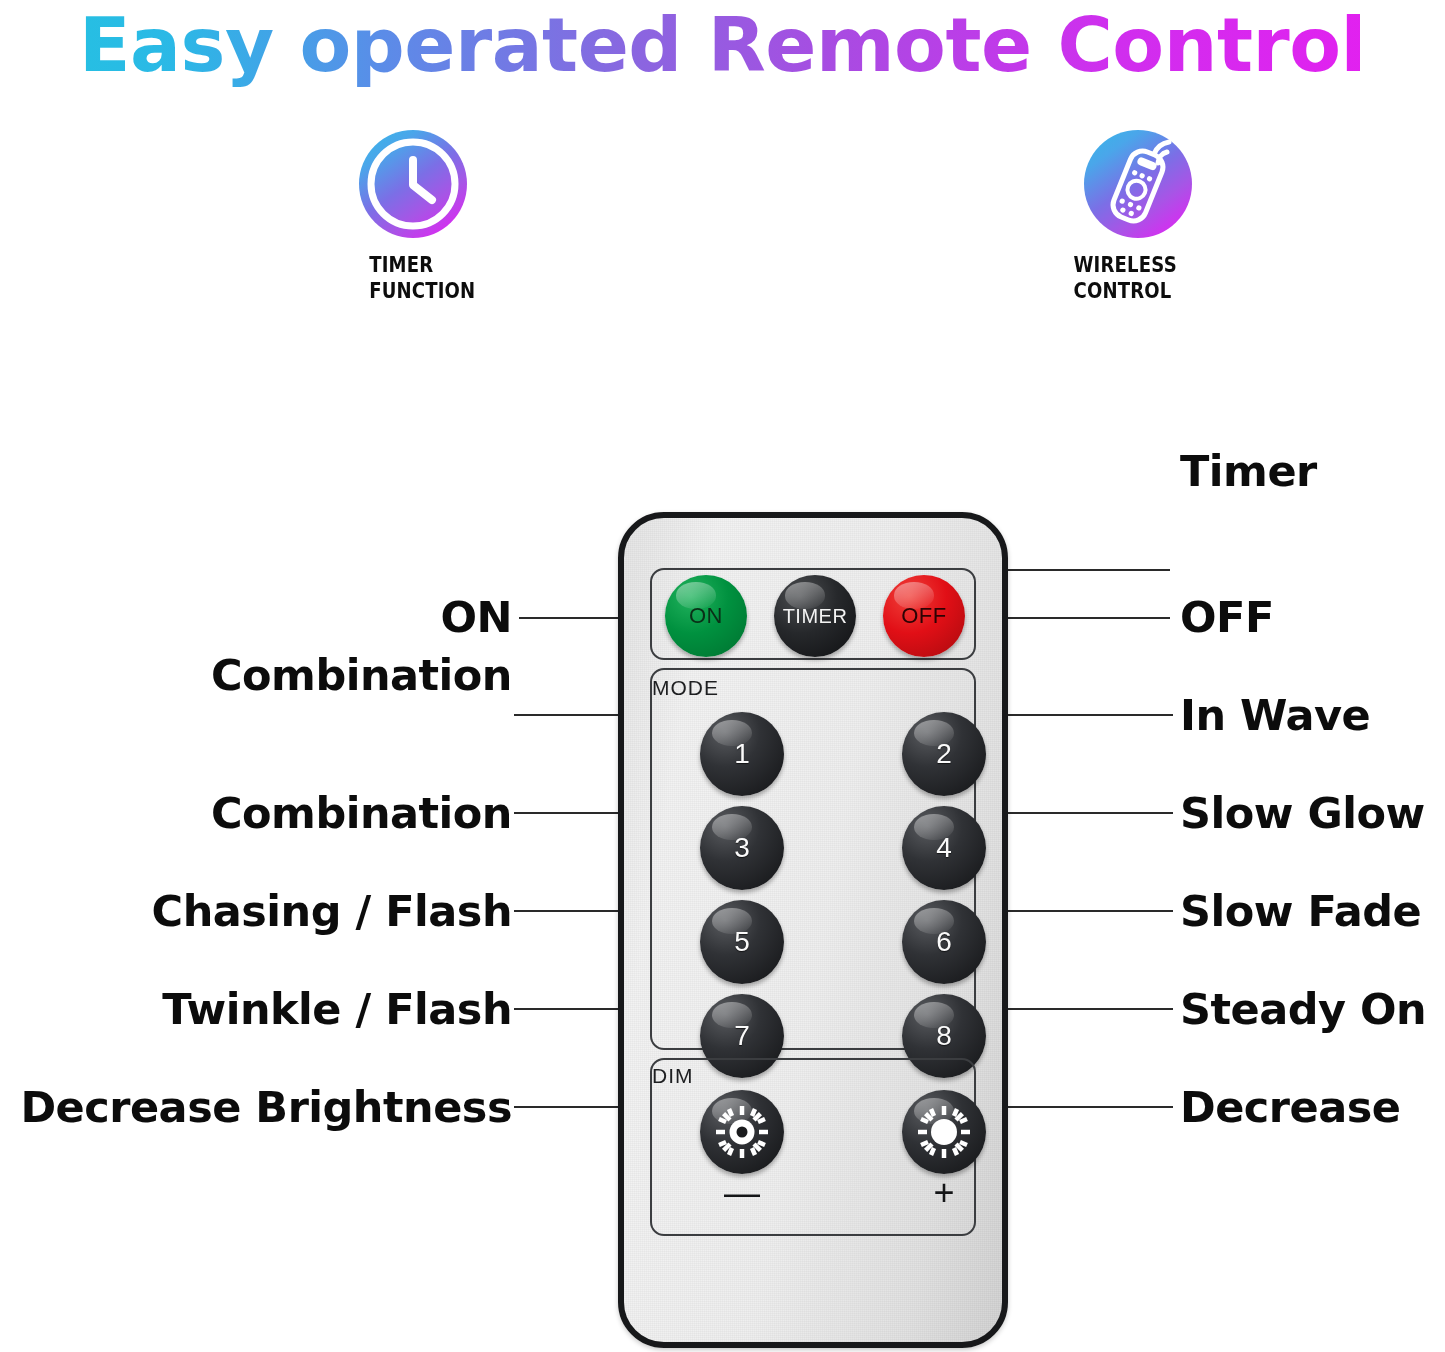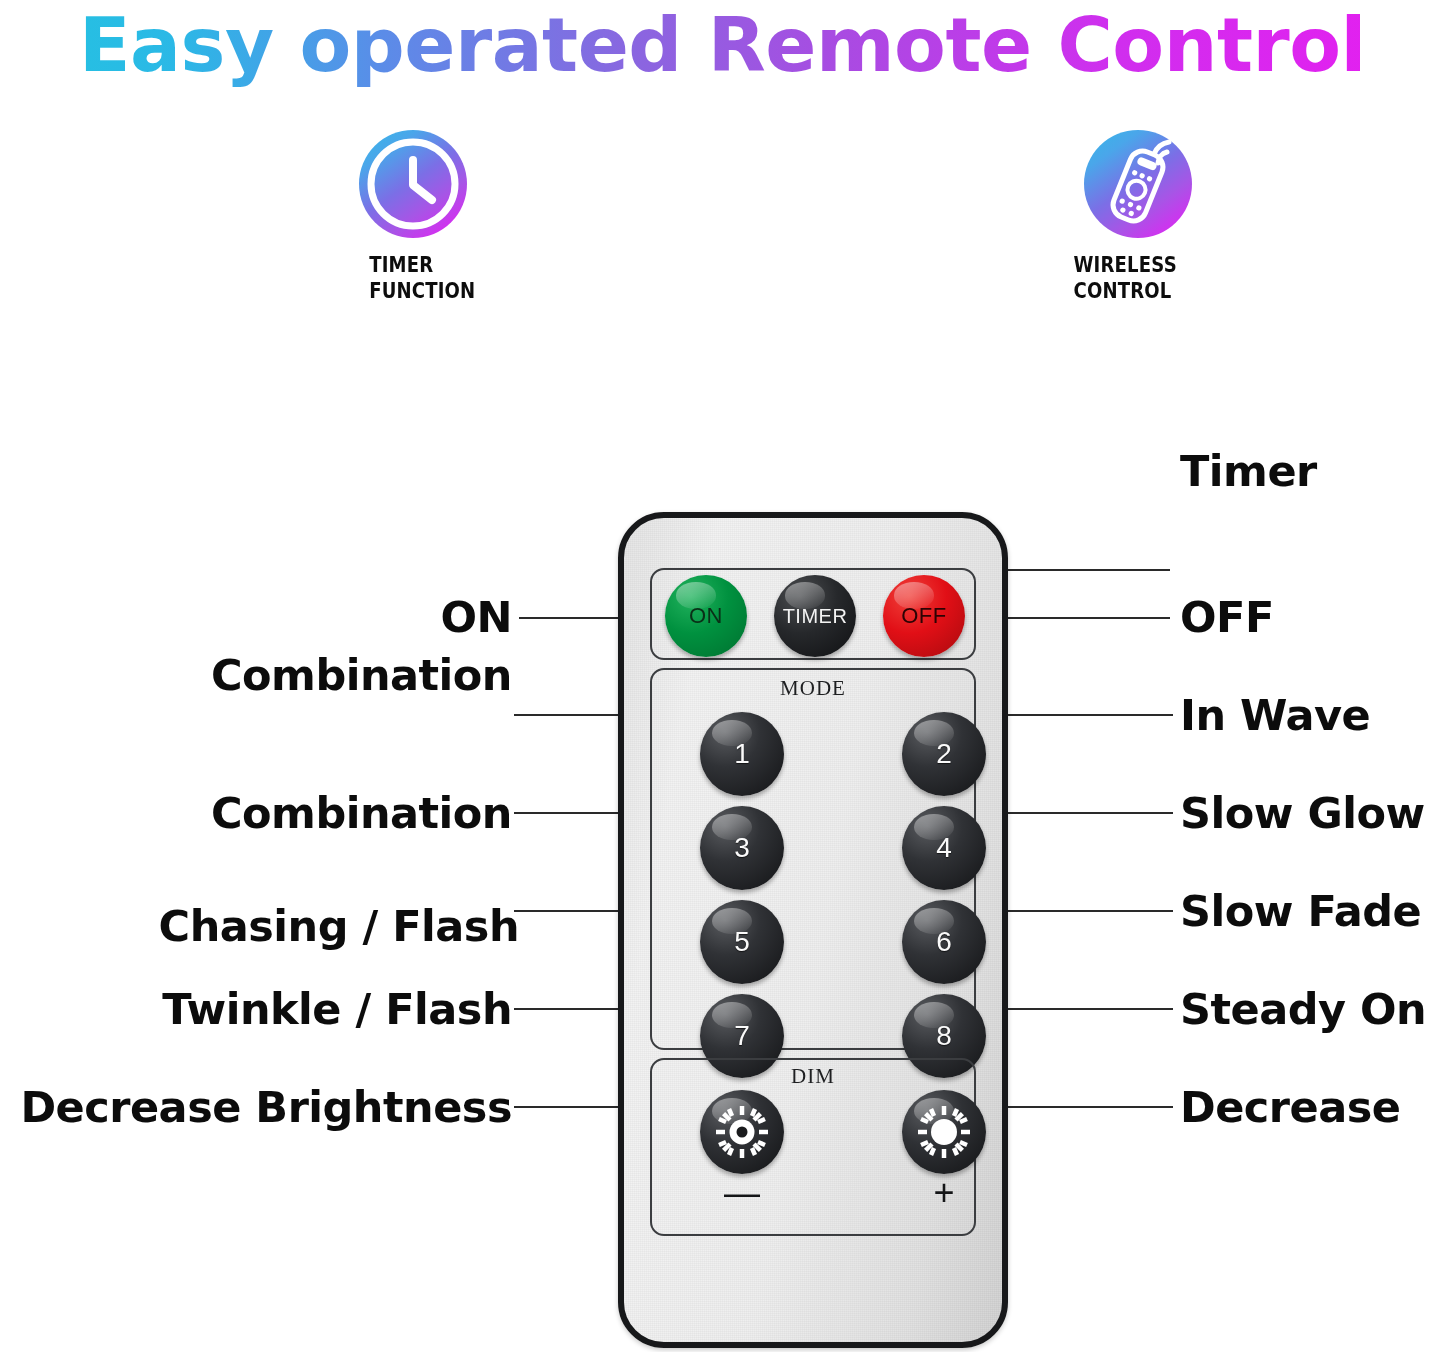--- a/index.html
+++ b/index.html
@@ -97,22 +97,22 @@
     border: 2px solid #3b3d40;
     border-radius: 14px;
   }
   #panel-power { left: 26px; top: 50px; width: 326px; height: 92px; }
   #panel-mode  { left: 26px; top: 150px; width: 326px; height: 382px; }
   #panel-dim   { left: 26px; top: 540px; width: 326px; height: 178px; }
 
   .panel-title {
     position: absolute;
     left: 0; width: 100%;
-    text-align: center;
-    font-family: Liberation Serif, serif;
+    text-align: left;
+    font-family: Liberation Sans, sans-serif;
     font-size: 21px;
     font-weight: 400;
     color: #1e1f21;
     letter-spacing: 1px;
   }
   #panel-mode .panel-title { top: 6px; }
   #panel-dim  .panel-title { top: 4px; }
 
   
   .btn {
@@ -390,21 +390,21 @@
     </div>
 
     <div class="dim-sign" id="sign-minus">—</div>
     <div class="dim-sign" id="sign-plus">+</div>
   </div>
 </div>
 
 <div class="callout left" style="left:12px; top:592px; width:500px;">ON</div>
 <div class="callout left" style="left:12px; top:650px; width:500px;">Combination</div>
 <div class="callout left" style="left:12px; top:788px; width:500px;">Combination</div>
-<div class="callout left" style="left:19px; top:886px; width:500px;margin-top:15px;">Chasing / Flash</div>
+<div class="callout left" style="left:12px; top:886px; width:500px;">Chasing / Flash</div>
 <div class="callout left" style="left:12px; top:984px; width:500px;">Twinkle / Flash</div>
 <div class="callout left" style="left:0px;  top:1082px; width:512px;">Decrease Brightness</div>
 
 <div class="callout right" style="left:1180px; top:446px;">Timer</div>
 <div class="callout right" style="left:1180px; top:592px;">OFF</div>
 <div class="callout right" style="left:1180px; top:690px;">In Wave</div>
 <div class="callout right" style="left:1180px; top:788px;">Slow Glow</div>
 <div class="callout right" style="left:1180px; top:886px;">Slow Fade</div>
 <div class="callout right" style="left:1180px; top:984px;">Steady On</div>
 <div class="callout right" style="left:1180px; top:1082px;">Decrease</div>

